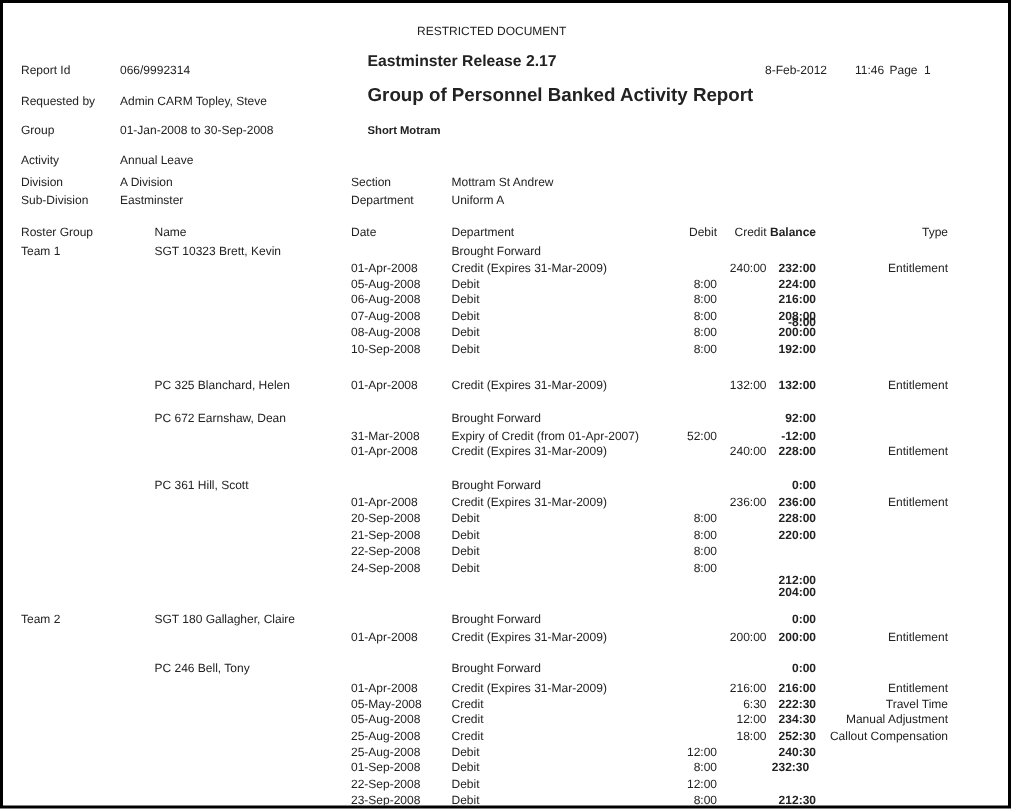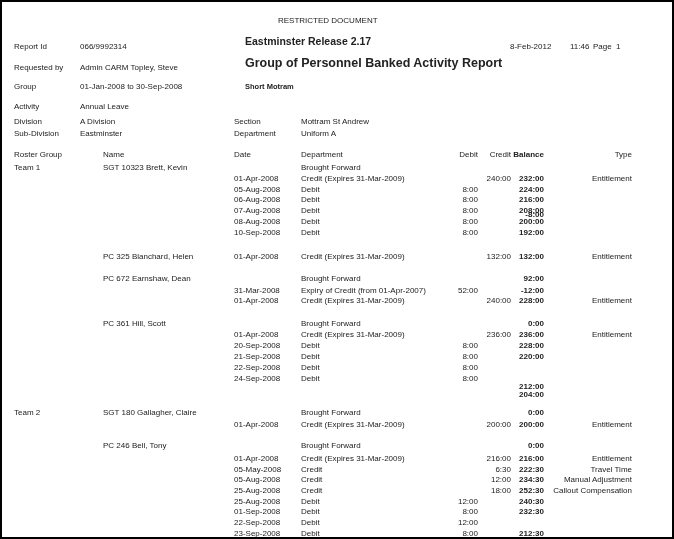--- a/index.html
+++ b/index.html
@@ -320,21 +320,21 @@
         <div class="t col-bal r" style="top: 495px;">240:30</div>
         <div class="t col-type r" style="top: 495px;"></div>
       </div>
       <div>
         <div class="t col-group" style="top: 505px;"></div>
         <div class="t col-name" style="top: 505px;"></div>
         <div class="t col-date" style="top: 505px;">01-Sep-2008</div>
         <div class="t col-tx" style="top: 505px;">Debit</div>
         <div class="t col-debit r" style="top: 505px;">8:00</div>
         <div class="t col-credit r" style="top: 505px;"></div>
-        <div class="t col-bal r" style="top: 505px;">232:30</div>
+        <div class="t col-bal r" style="top: 505px; text-align: center;">232:30</div>
         <div class="t col-type r" style="top: 505px;"></div>
       </div>
       <div>
         <div class="t col-group" style="top: 516px;"></div>
         <div class="t col-name" style="top: 516px;"></div>
         <div class="t col-date" style="top: 516px;">22-Sep-2008</div>
         <div class="t col-tx" style="top: 516px;">Debit</div>
         <div class="t col-debit r" style="top: 516px;">12:00</div>
         <div class="t col-credit r" style="top: 516px;"></div>
         <div class="t col-bal r" style="top: 512px; margin-top: 26px;">220:30</div>

